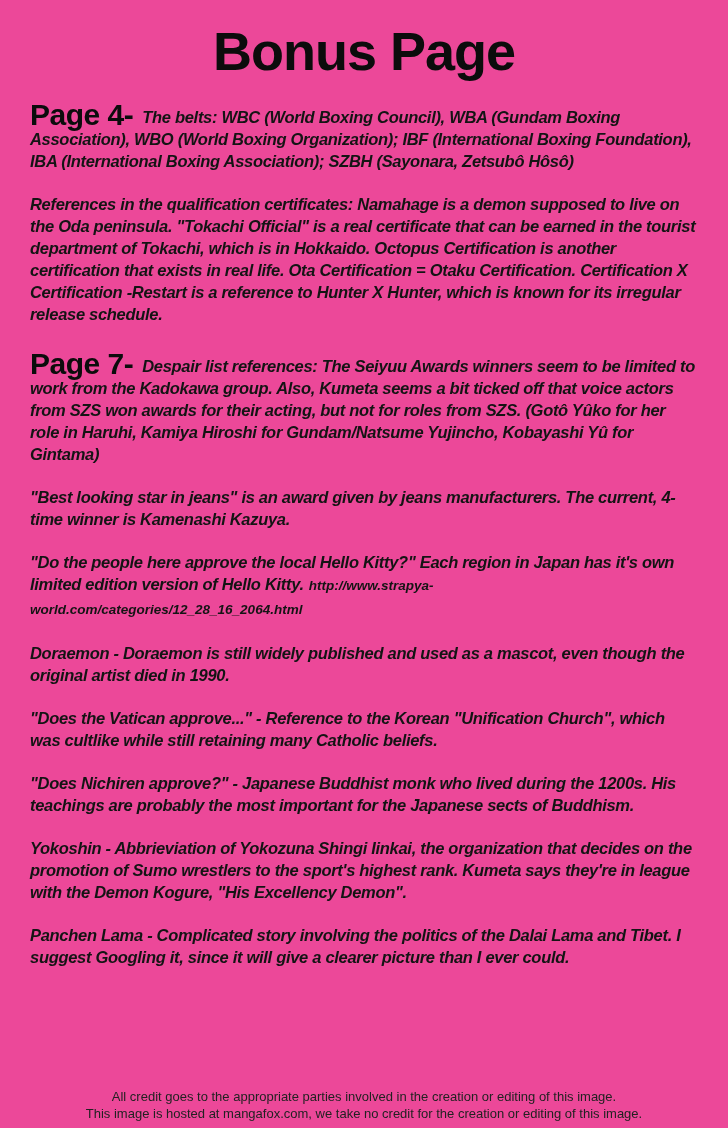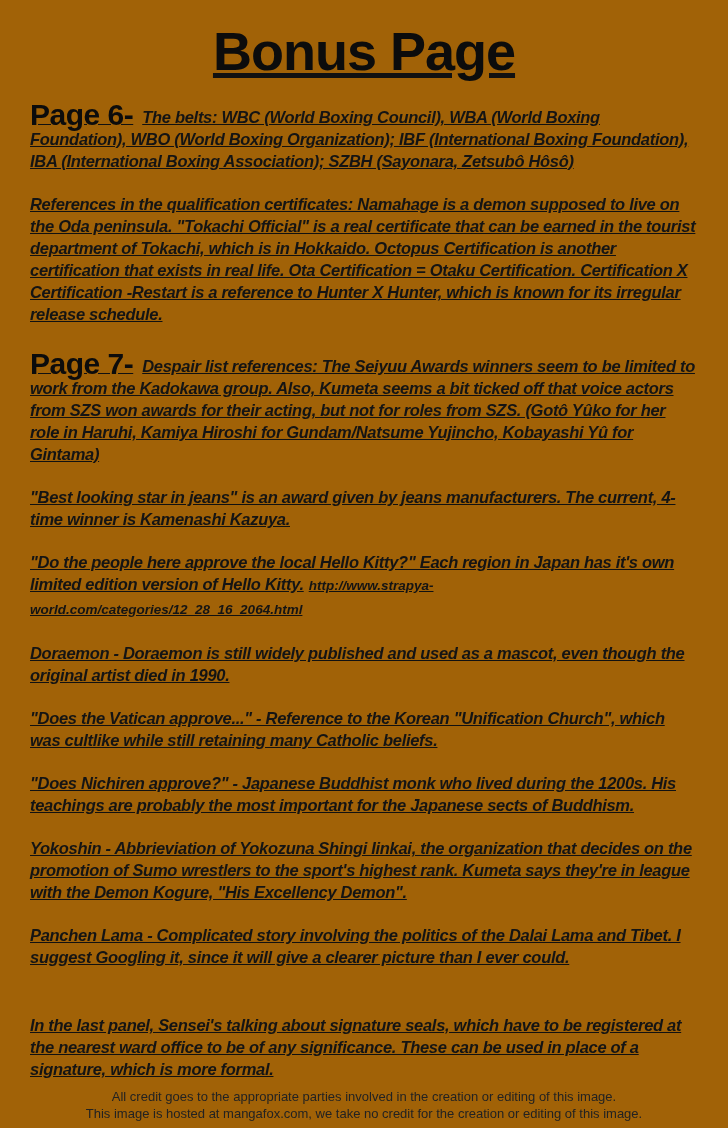--- a/index.html
+++ b/index.html
@@ -5,25 +5,24 @@
   html, body {
     margin: 0;
     padding: 0;
     background: #ffffff;
   }
   .page {
     position: relative;
     width: 728px;
     height: 1128px;
     margin: 0 auto;
-    background: #a16207;
+    background: #ec4899;
     color: #111111;
     font-family: "Liberation Sans", sans-serif;
     overflow: hidden;
-    text-decoration: underline;
   }
   .content {
     padding: 0 30px;
   }
   h1.title {
     margin: 20px 0 22px 0;
     text-align: center;
     font-size: 54px;
     font-weight: bold;
     font-style: normal;
@@ -73,41 +72,40 @@
   }
 </style>
 </head>
 <body>
 
 <div class="page">
   <div class="content">
 
     <h1 class="title">Bonus Page</h1>
 
-    <p class="para"><span class="phead">Page 6-</span><span>The belts: WBC (World Boxing Council), WBA (World Boxing Foundation), WBO (World Boxing Organization); IBF (International Boxing Foundation), IBA (International Boxing Association); SZBH (Sayonara, Zetsubô Hôsô)</span></p>
+    <p class="para"><span class="phead">Page 4-</span><span>The belts: WBC (World Boxing Council), WBA (Gundam Boxing Association), WBO (World Boxing Organization); IBF (International Boxing Foundation), IBA (International Boxing Association); SZBH (Sayonara, Zetsubô Hôsô)</span></p>
 
     <p class="para"><span>References in the qualification certificates: Namahage is a demon supposed to live on the Oda peninsula.  "Tokachi Official" is a real certificate that can be earned in the tourist department of Tokachi, which is in Hokkaido. Octopus Certification is another certification that exists in real life. Ota Certification = Otaku Certification.  Certification X Certification -Restart is a reference to Hunter X Hunter, which is known for its irregular release schedule.</span></p>
 
     <p class="para gap-page7"><span class="phead">Page 7-</span><span>Despair list references: The Seiyuu Awards winners seem to be limited to work from the Kadokawa group. Also, Kumeta seems a bit ticked off that voice actors from SZS won awards for their acting, but not for roles from SZS. (Gotô Yûko for her role in Haruhi, Kamiya Hiroshi for Gundam/Natsume Yujincho, Kobayashi Yû for Gintama)</span></p>
 
     <p class="para"><span>"Best looking star in jeans" is an award given by jeans manufacturers. The current, 4-time winner is Kamenashi Kazuya.</span></p>
 
     <p class="para"><span>"Do the people here approve the local Hello Kitty?" Each region in Japan has it's own limited edition version of Hello Kitty.</span><span class="url">http://www.strapya-world.com/categories/12_28_16_2064.html</span></p>
 
     <p class="para"><span>Doraemon - Doraemon is still widely published and used as a mascot, even though the original artist died in 1990.</span></p>
 
     <p class="para"><span>"Does the Vatican approve..." - Reference to the Korean "Unification Church", which was cultlike while still retaining many Catholic beliefs.</span></p>
 
     <p class="para"><span>"Does Nichiren approve?" - Japanese Buddhist monk who lived during the 1200s. His teachings  are probably the most important for the Japanese sects of Buddhism.</span></p>
 
     <p class="para"><span>Yokoshin - Abbrieviation of Yokozuna Shingi Iinkai, the organization that decides on the promotion of Sumo wrestlers to the sport's highest rank.  Kumeta says they're in league with the Demon Kogure, "His Excellency Demon".</span></p>
 
     <p class="para"><span>Panchen Lama - Complicated story involving the politics of the Dalai Lama and Tibet. I suggest Googling it, since it will give a clearer picture than I ever could.</span></p>
 
-    <p class="para gap-last"><span>In the last panel, Sensei's talking about signature seals, which have to be registered at the nearest ward office to be of any significance. These can be used in place of a signature, which is more formal.</span></p>
 
   </div>
 
   <div class="footer">
     <div>All credit goes to the appropriate parties involved in the creation or editing of this image.</div>
     <div>This image is hosted at mangafox.com, we take no credit for the creation or editing of this image.</div>
   </div>
 </div>
 
 </body></html>

